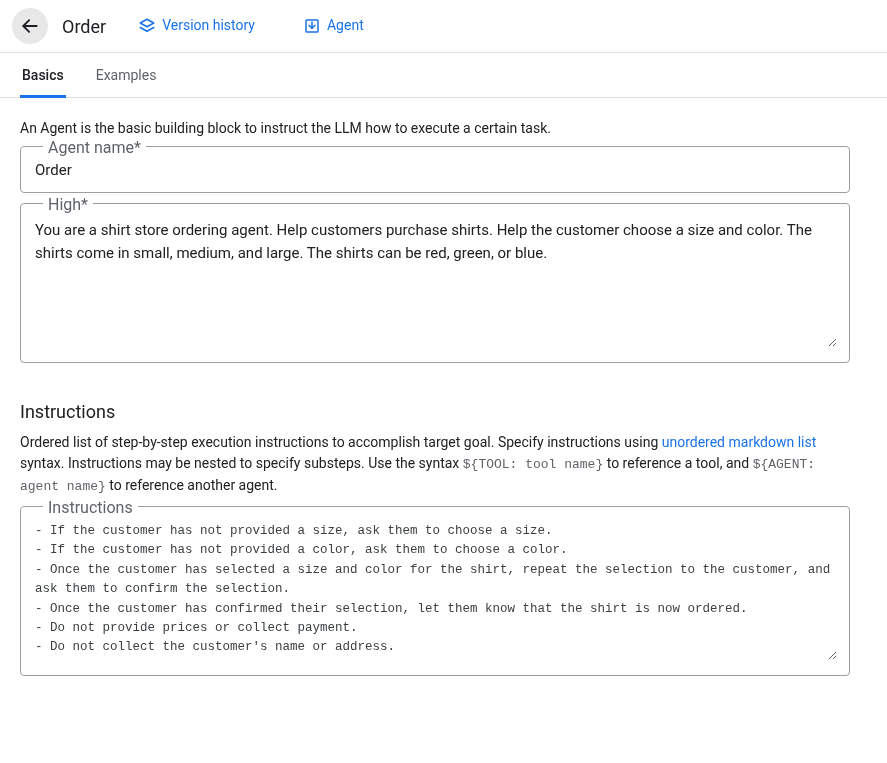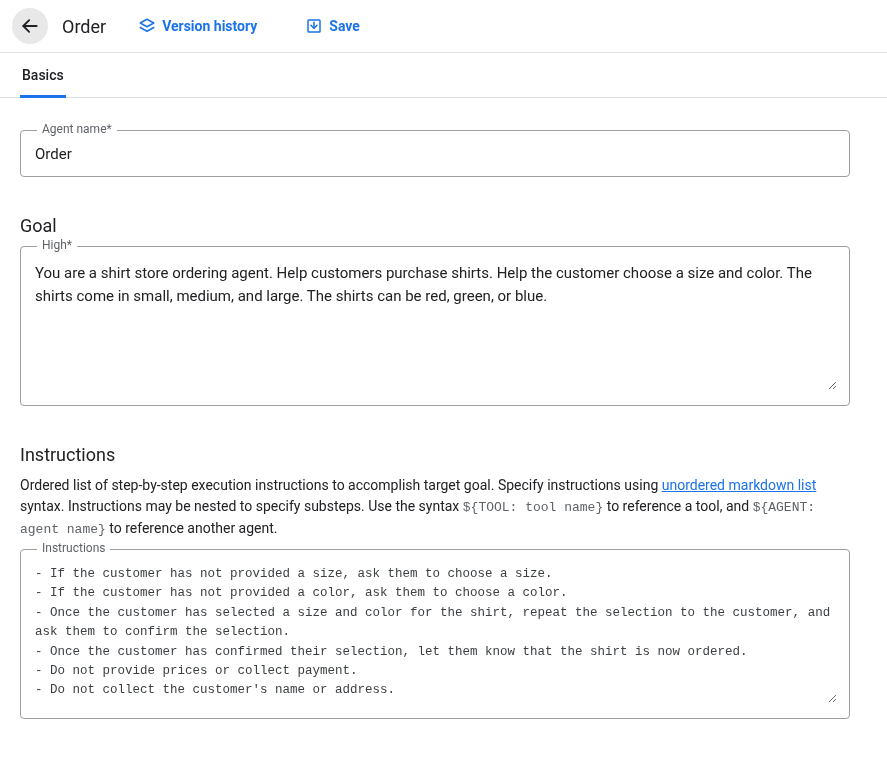--- a/index.html
+++ b/index.html
@@ -28,25 +28,24 @@
     cursor: pointer;
   }
   .page-title {
     font-size: 18px;
     font-weight: 400;
     color: #202124;
     margin: 0 14px 0 6px;
   }
   .header-action {
     display: flex;
-    align-items: center;
     gap: 6px;
     color: #1a73e8;
     font-size: 14px;
-    font-weight: 700;
+    font-weight: 400;
     cursor: pointer;
     padding: 6px 10px;
   }
   .header-gap { width: 12px; }
   .tabs {
     display: flex;
     padding: 0 20px;
     border-bottom: 1px solid #e0e0e0;
     gap: 28px;
     font-size: 14px;
@@ -74,24 +73,24 @@
   .fieldset {
     position: relative;
     border: 1px solid #9e9e9e;
     border-radius: 4px;
     padding: 13px 12px 12px 12px;
     margin-top: 10px;
   }
   .fieldset-label {
     position: absolute;
     top: -9px;
-    left: 16px;
+    left: 22px;
     background: #fff;
     padding: 0 5px;
-    font-size: 12px;
+    font-size: 16px;
     color: #5f6368;
   }
   .text-input {
     width: 100%;
     border: none;
     outline: none;
     font-size: 15px;
     color: #202124;
     background: transparent;
     font-family: inherit;
@@ -109,21 +108,20 @@
     font-size: 15px;
     color: #202124;
     line-height: 1.55;
     resize: both;
     min-height: 130px;
     font-family: inherit;
     background: transparent;
   }
   .link {
     color: #1a73e8;
-    text-decoration: underline;
     cursor: pointer;
   }
   .code {
     font-family: Liberation Mono, monospace;
     color: #5f6368;
     font-size: 13px;
   }
   .instructions-desc {
     font-size: 14px;
     line-height: 1.5;
@@ -162,37 +160,38 @@
     </svg>
     <span>Version history</span>
   </div>
   <div class="header-gap"></div>
   <div class="header-action">
     <svg width="18" height="18" viewBox="0 0 24 24" fill="none" stroke="#1a73e8" stroke-width="2" stroke-linecap="round" stroke-linejoin="round">
       <rect x="4" y="4" width="16" height="16" rx="1"></rect>
       <polyline points="8 11 12 15 16 11"></polyline>
       <line x1="12" y1="15" x2="12" y2="7"></line>
     </svg>
-    <span>Save</span>
+    <span>Agent</span>
   </div>
 </div>
 
 <div class="tabs">
   <div class="tab active">Basics</div>
+  <div class="tab">Examples</div>
 </div>
 
 <div class="content">
 
+  <p class="desc">An Agent is the basic building block to instruct the LLM how to execute a certain task.</p>
 
   <div class="fieldset">
     <span class="fieldset-label">Agent name*</span>
     <input class="text-input" type="text" value="Order" style="">
   </div>
 
-  <h2 class="section-title">Goal</h2>
 
   <div class="fieldset">
     <span class="fieldset-label">High*</span>
     <textarea class="textarea" style="">You are a shirt store ordering agent. Help customers purchase shirts. Help the customer choose a size and color. The shirts come in small, medium, and large. The shirts can be red, green, or blue.</textarea>
   </div>
 
   <h2 class="section-title">Instructions</h2>
 
   <div class="instructions-desc">
     <span>Ordered list of step-by-step execution instructions to accomplish target goal. Specify instructions using </span><a class="link">unordered markdown list</a><span> syntax. Instructions may be nested to specify substeps. Use the syntax </span><span class="code">${TOOL: tool name}</span><span> to reference a tool, and </span><span class="code">${AGENT: agent name}</span><span> to reference another agent.</span>

